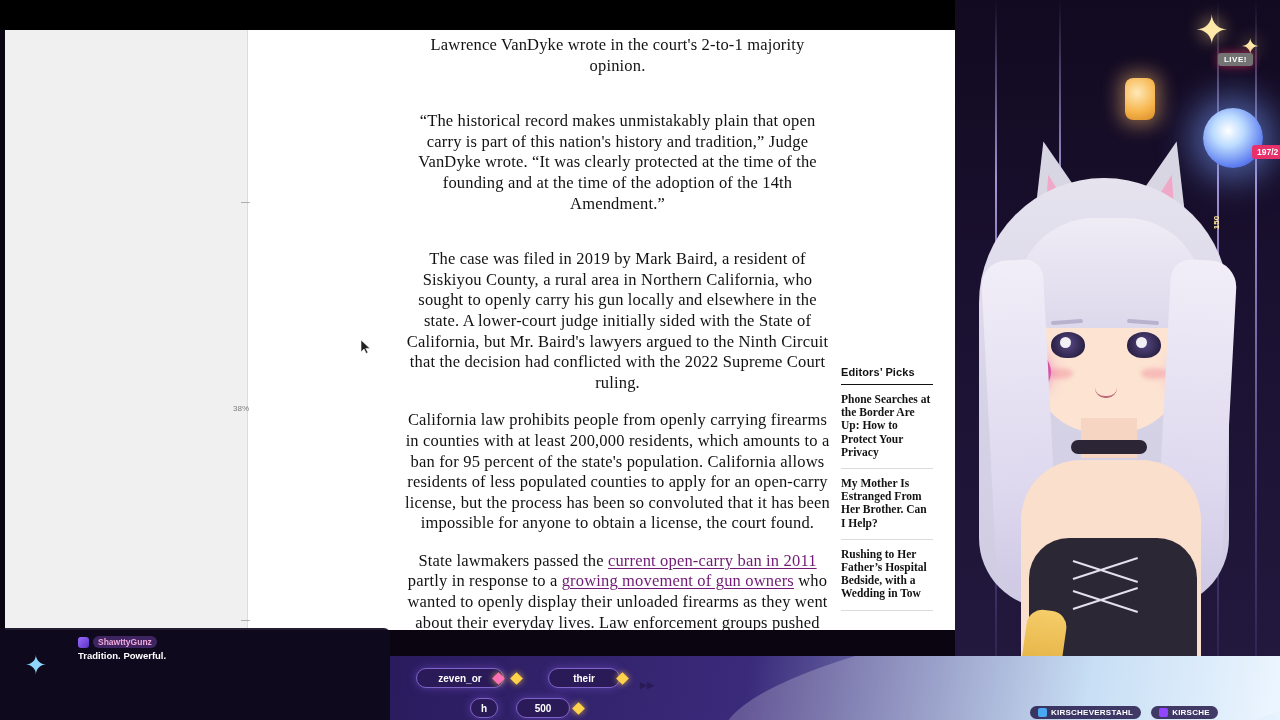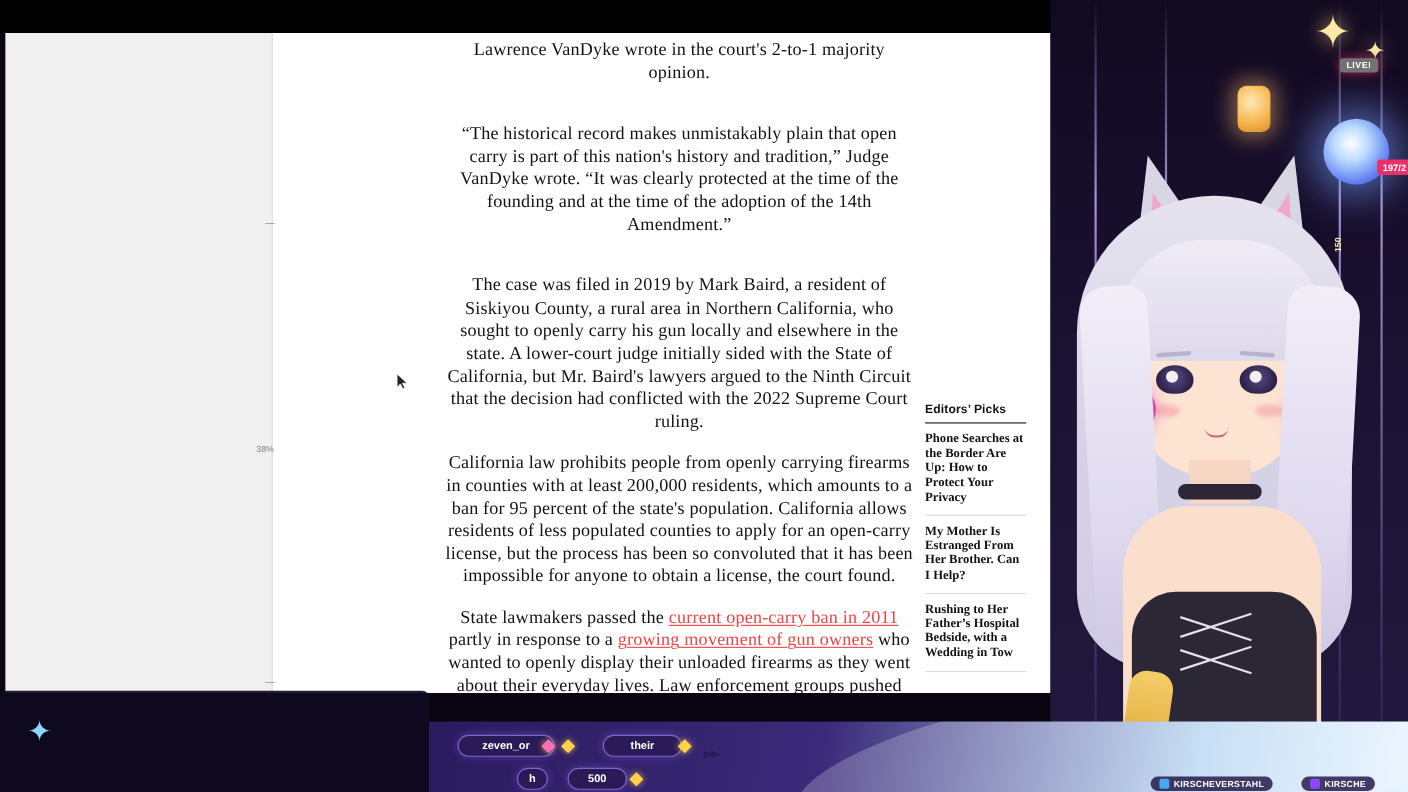--- a/index.html
+++ b/index.html
@@ -53,21 +53,21 @@
     text-align: center;
   }
   .article p {
     font-size: 16.5px;
     line-height: 20.6px;
     margin-bottom: 17px;
     letter-spacing: 0.01em;
   }
   .article p.gap-after { margin-bottom: 35px; }
   .article a {
-    color: #ef4444;
+    color: #701a75;
     text-underline-offset: 2px;
   }
 
   
   .picks {
     position: absolute;
     left: 836px; top: 336px;
     width: 92px;
     font-family: "Liberation Serif", serif;
     color: #121212;
@@ -374,21 +374,20 @@
   }
   .social-chip {
     display: flex; gap: 4px;
     background: rgba(30,18,70,0.82);
     border-radius: 10px;
     padding: 2px 8px;
     color: #fff;
     font-size: 8px;
     font-weight: bold;
     letter-spacing: 0.03em;
-    margin-left: 16px;
   }
   .social-dot {
     width: 9px; height: 9px; border-radius: 2px;
     background: #4aa8f0;
     display: inline-block;
   }
   .social-dot.purple { background: #9146ff; }
 
   .deck-label-small {
     position: absolute;
@@ -487,20 +486,27 @@
     <div class="gold-trim"></div>
   </div>
 
   <div class="bottom-overlay">
 
     <div class="chat-panel">
       <div class="chat-deco">✦</div>
       <div class="chat-list">
 
 
+        <div class="chat-msg">
+          <div class="chat-user-row">
+            <span class="chat-badge"></span>
+            <span class="chat-user">ShawttyGunz</span>
+          </div>
+          <div class="chat-text">Tradition. Powerful.</div>
+        </div>
 
       </div>
     </div>
 
     <div class="deck">
       <div class="deck-swoosh"></div>
 
       <div class="pill" style="left:26px; top:12px; width:88px;">zeven_or</div>
       <div class="pill-gem pink" style="left:104px; top:18px;"></div>
       <div class="pill-gem" style="left:122px; top:18px;"></div>

